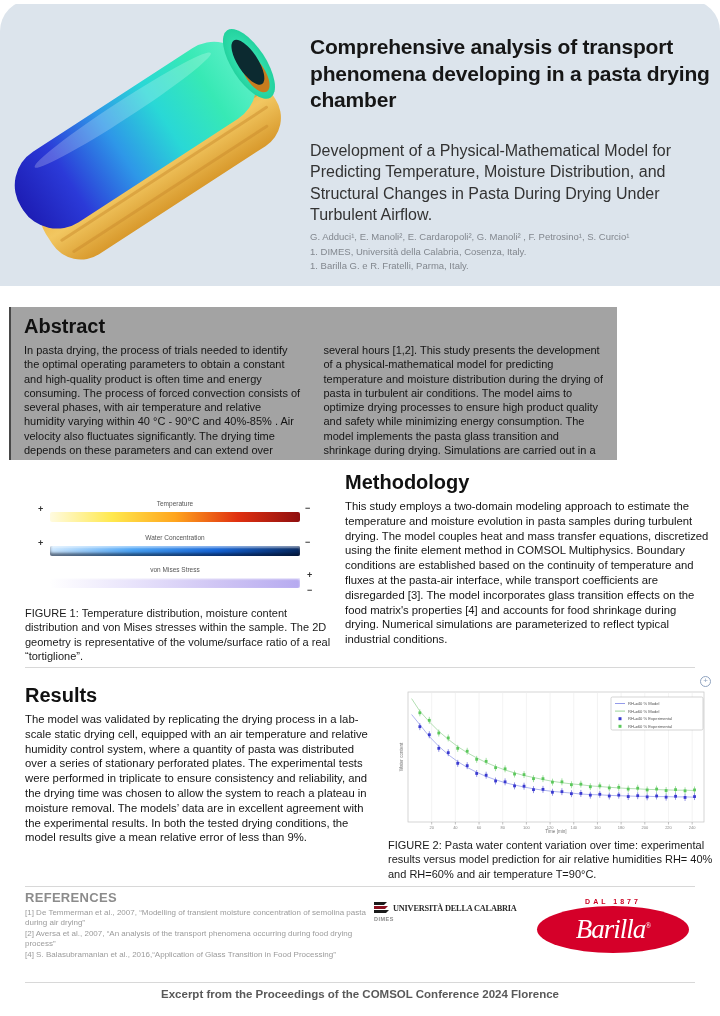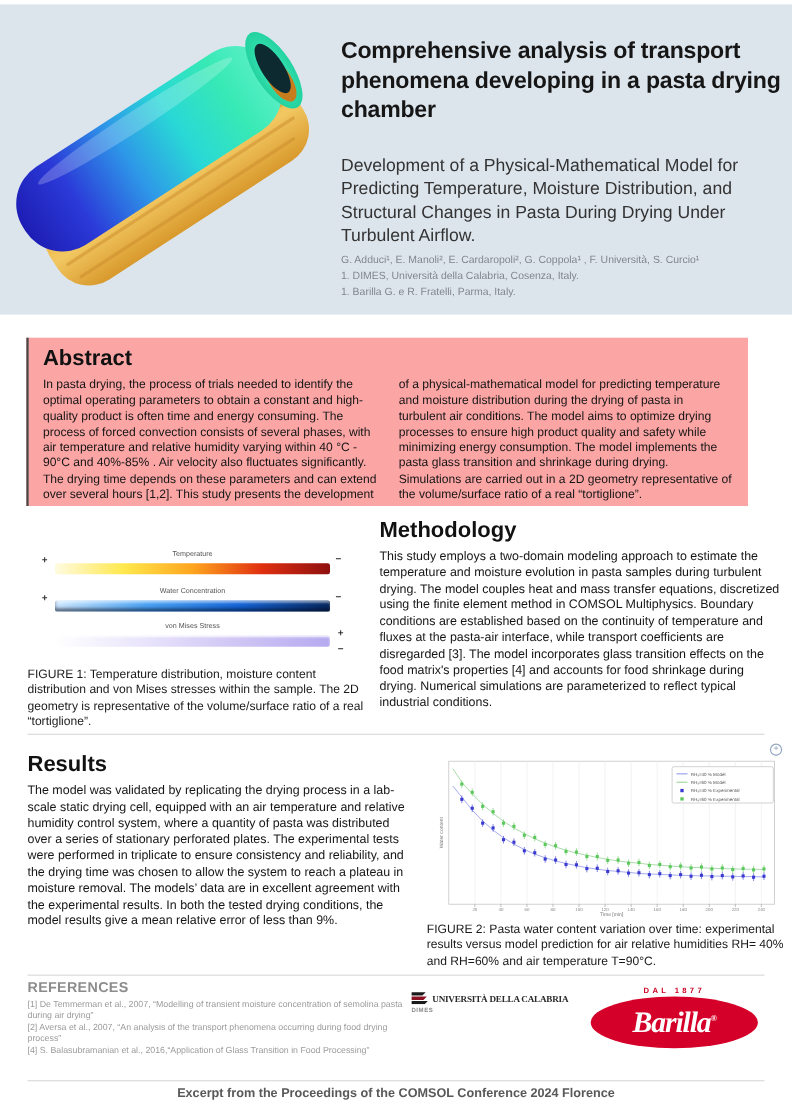--- a/index.html
+++ b/index.html
@@ -1,28 +1,28 @@
 <!DOCTYPE html>
 <html><head>
 <meta charset="utf-8">
 <style>
   html,body{margin:0;padding:0;background:#ffffff;}
   #poster{position:relative;width:720px;height:1016px;background:#ffffff;
-          font-family:"Liberation Sans",sans-serif;overflow:hidden;}
+          font-family:"Liberation Sans",sans-serif;overflow:hidden;border-radius:31px;}
 
   
   .header-band{position:absolute;left:0;top:4px;width:720px;height:282px;background:#dce4ec;}
   .pasta-svg{position:absolute;left:0;top:12px;width:305px;height:272px;}
   .title{position:absolute;left:310px;top:34px;width:402px;font-size:21px;font-weight:bold;
          color:#161616;line-height:1.27;letter-spacing:-0.2px;}
   .subtitle{position:absolute;left:310px;top:140px;width:404px;font-size:16px;color:#333;line-height:1.33;}
   .authors{position:absolute;left:310px;top:230px;width:404px;font-size:9.5px;color:#82878e;line-height:1.55;}
 
   
-  .abstract{position:absolute;left:24px;top:307px;width:656px;height:153px;background:#fca5a5;
+  .abstract{position:absolute;left:9px;top:307px;width:608px;height:153px;background:#a3a3a3;
             border-left:2px solid #474747;box-sizing:border-box;padding:8px 14px 0 13px;}
   .abstract h2{margin:0 0 5px 0;font-size:20px;color:#111;}
   .abs-body{font-size:11px;line-height:1.3;color:#151515;column-count:2;column-gap:20px;
             height:120px;column-fill:auto;overflow:hidden;}
 
   
   .fig1{position:absolute;left:25px;top:470px;width:330px;height:200px;}
   .cb-label{position:absolute;width:250px;left:25px;text-align:center;font-size:6.5px;color:#555;}
   .cbar{position:absolute;left:25px;width:250px;height:10px;border-radius:2px;}
   .cbar.water{box-shadow:inset 0 -3px 3px rgba(0,10,30,.55), inset 0 2px 2px rgba(255,255,255,.5);}
@@ -58,21 +58,21 @@
   .unical-top{display:flex;align-items:flex-end;gap:4px;}
   .unical-name{font-size:8.3px;font-weight:bold;color:#2b2b2b;font-family:"Liberation Serif",serif;letter-spacing:-0.2px;}
   .unical-dept{margin-top:3px;font-size:8.2px;font-weight:bold;color:#c41230;line-height:1.18;}
   .unical-abbr{margin-top:3px;font-size:5.5px;font-weight:bold;color:#8a8a8a;letter-spacing:.5px;}
 
   
   .barilla{position:absolute;left:537px;top:898px;width:152px;text-align:center;}
   .barilla-tagline{font-size:7px;font-weight:bold;color:#cc0022;letter-spacing:3px;}
   .barilla-oval{margin-top:1px;width:152px;height:47px;border-radius:50%;background:#d50029;
                 display:flex;align-items:center;justify-content:center;}
-  .barilla-name{color:#fff;font-size:27px;font-weight:bold;font-style:italic;
+  .barilla-name{color:#fff;font-size:27px;font-weight:normal;font-style:italic;
                 font-family:"Liberation Serif",serif;letter-spacing:-1px;}
   .barilla-name sup{font-size:8px;font-style:normal;}
 
   
   .footer-line{top:982px;}
   .footer-text{position:absolute;left:0;top:988px;width:720px;text-align:center;
                font-size:11.5px;color:#595959;font-weight:bold;}
 </style>
 </head>
 <body>
@@ -109,21 +109,21 @@
       <ellipse cx="150" cy="90" rx="105" ry="9" fill="#ffffff" opacity="0.22"></ellipse>
       <ellipse cx="281" cy="120" rx="17" ry="40" fill="url(#capGrad)"></ellipse>
       <ellipse cx="281" cy="131" rx="10" ry="22" fill="#c77c1e"></ellipse>
       <ellipse cx="281" cy="118" rx="10" ry="26" fill="#0c2a30"></ellipse>
     </g>
   </svg>
 
   <div class="title">Comprehensive analysis of transport phenomena developing in a pasta drying chamber</div>
   <div class="subtitle">Development of a Physical-Mathematical Model for Predicting Temperature, Moisture Distribution, and Structural Changes in Pasta During Drying Under Turbulent Airflow.</div>
   <div class="authors">
-    <div>G. Adduci¹, E. Manoli², E. Cardaropoli², G. Coppola¹ , F. Università, S. Curcio¹</div>
+    <div>G. Adduci¹, E. Manoli², E. Cardaropoli², G. Manoli² , F. Petrosino¹, S. Curcio¹</div>
     <div>1. DIMES, Università della Calabria, Cosenza, Italy.</div>
     <div>1. Barilla G. e R. Fratelli, Parma, Italy.</div>
   </div>
 
   <div class="abstract">
     <h2>Abstract</h2>
     <div class="abs-body">In pasta drying, the process of trials needed to identify the optimal operating parameters to obtain a constant and high-quality product is often time and energy consuming. The process of forced convection consists of several phases, with air temperature and relative humidity varying within 40 °C - 90°C and 40%-85% . Air velocity also fluctuates significantly. The drying time depends on these parameters and can extend over several hours [1,2]. This study presents the development of a physical-mathematical model for predicting temperature and moisture distribution during the drying of pasta in turbulent air conditions. The model aims to optimize drying processes to ensure high product quality and safety while minimizing energy consumption. The model implements the pasta glass transition and shrinkage during drying. Simulations are carried out in a 2D geometry representative of the volume/surface ratio of a real “tortiglione”.</div>
   </div>
 
   <div class="fig1">

